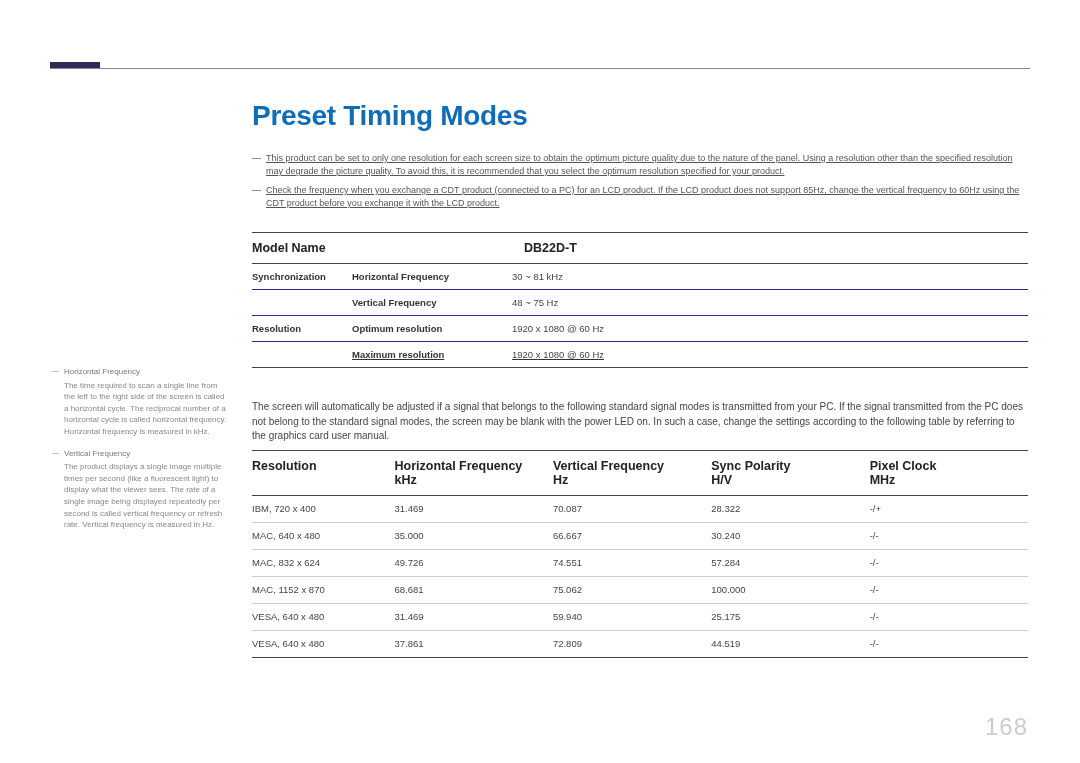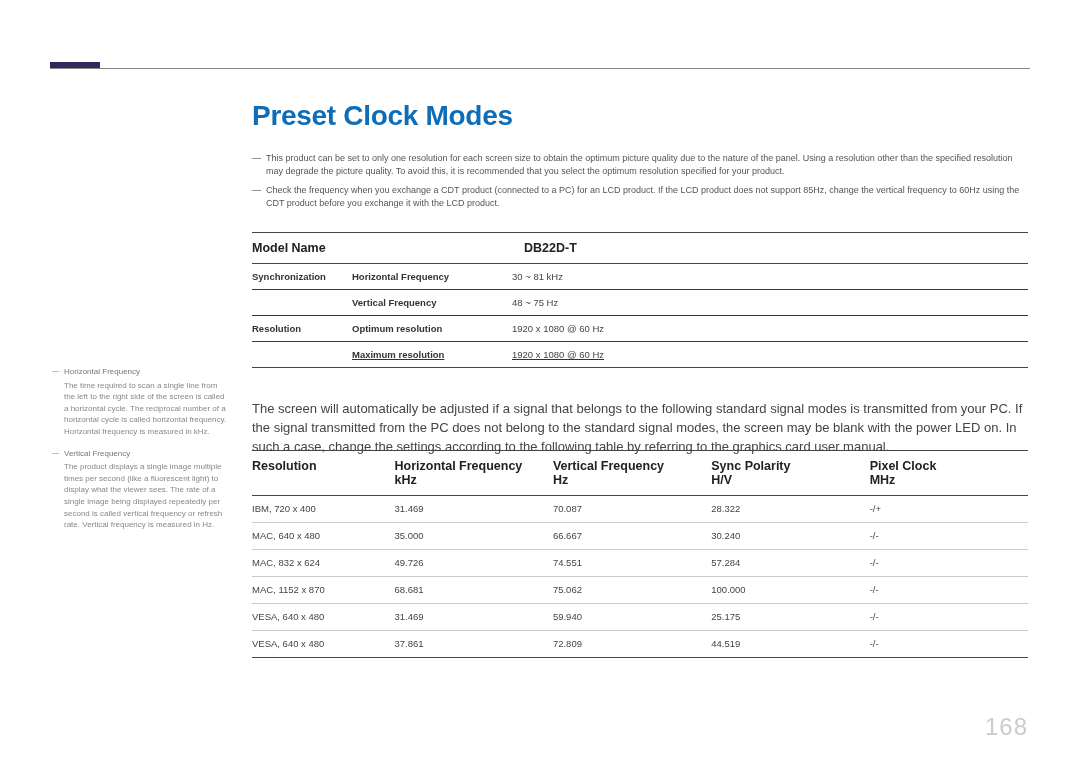--- a/index.html
+++ b/index.html
@@ -37,20 +37,21 @@
     letter-spacing: -0.3px;
   }
   .notes {
     position: absolute;
     top: 152px;
     left: 252px;
     right: 52px;
     font-size: 9px;
     color: #555;
     line-height: 1.45;
+    text-decoration: underline;
   }
   .notes .note {
     position: relative;
     padding-left: 14px;
     margin-bottom: 6px;
   }
   .notes .note::before {
     content: "―";
     position: absolute;
     left: 0;
@@ -84,21 +85,21 @@
   }
   .spec-rows .row:last-child { border-bottom: 1px solid #444; text-decoration: underline; }
   .spec-rows .c1 { width: 100px; font-weight: 700; }
   .spec-rows .c2 { width: 160px; font-weight: 700; }
   .spec-rows .c3 { flex: 1; color: #444; }
   .mid-note {
     position: absolute;
     top: 400px;
     left: 252px;
     right: 52px;
-    font-size: 13px;
+    font-size: 10px;
     color: #444;
     line-height: 1.45;
   }
   .timing-table {
     position: absolute;
     top: 450px;
     left: 252px;
     right: 52px;
   }
   .timing-head {
@@ -158,21 +159,21 @@
     letter-spacing: 1px;
     text-align: right;
   }
 </style>
 </head>
 <body>
 
 <div class="accent-bar"></div>
 <div class="top-rule"></div>
 
-<h1 class="title">Preset Clock Modes</h1>
+<h1 class="title">Preset Timing Modes</h1>
 
 <div class="notes">
   <div class="note">This product can be set to only one resolution for each screen size to obtain the optimum picture quality due to the nature of the panel. Using a resolution other than the specified resolution may degrade the picture quality. To avoid this, it is recommended that you select the optimum resolution specified for your product.</div>
   <div class="note">Check the frequency when you exchange a CDT product (connected to a PC) for an LCD product. If the LCD product does not support 85Hz, change the vertical frequency to 60Hz using the CDT product before you exchange it with the LCD product.</div>
 </div>
 
 <div class="spec-table">
   <div class="spec-head">
     <div class="c1">Model Name</div>
     <div class="c2"></div>

